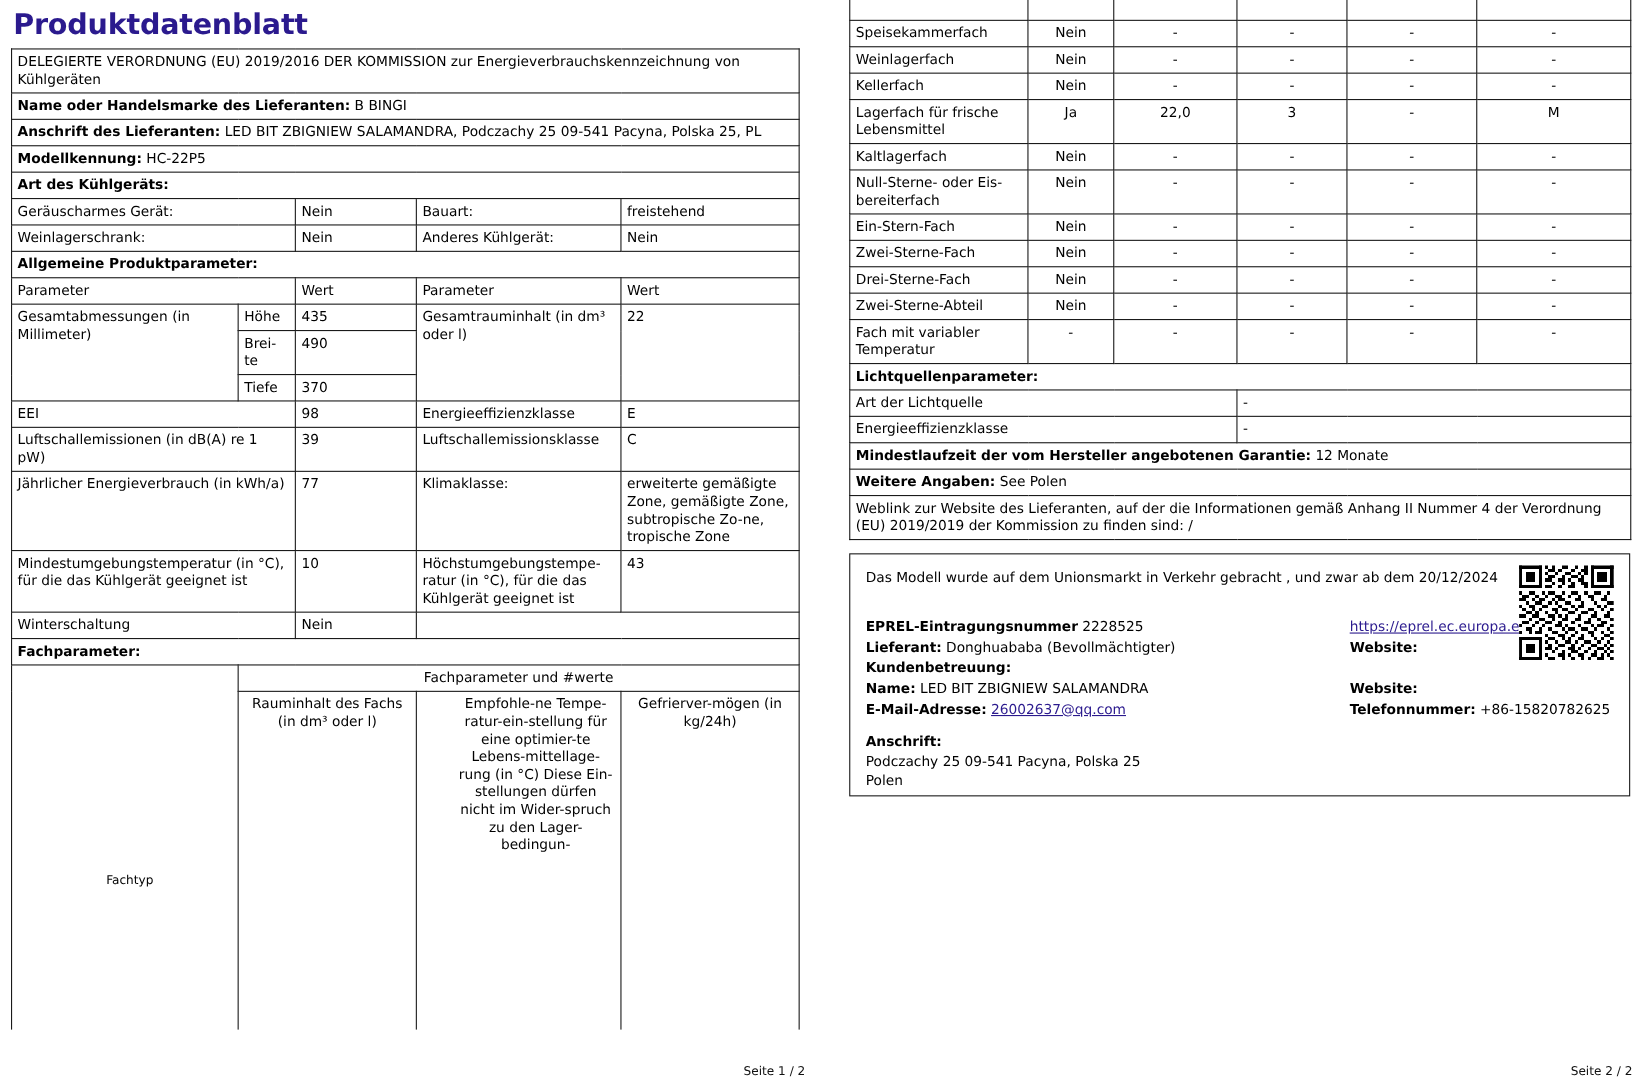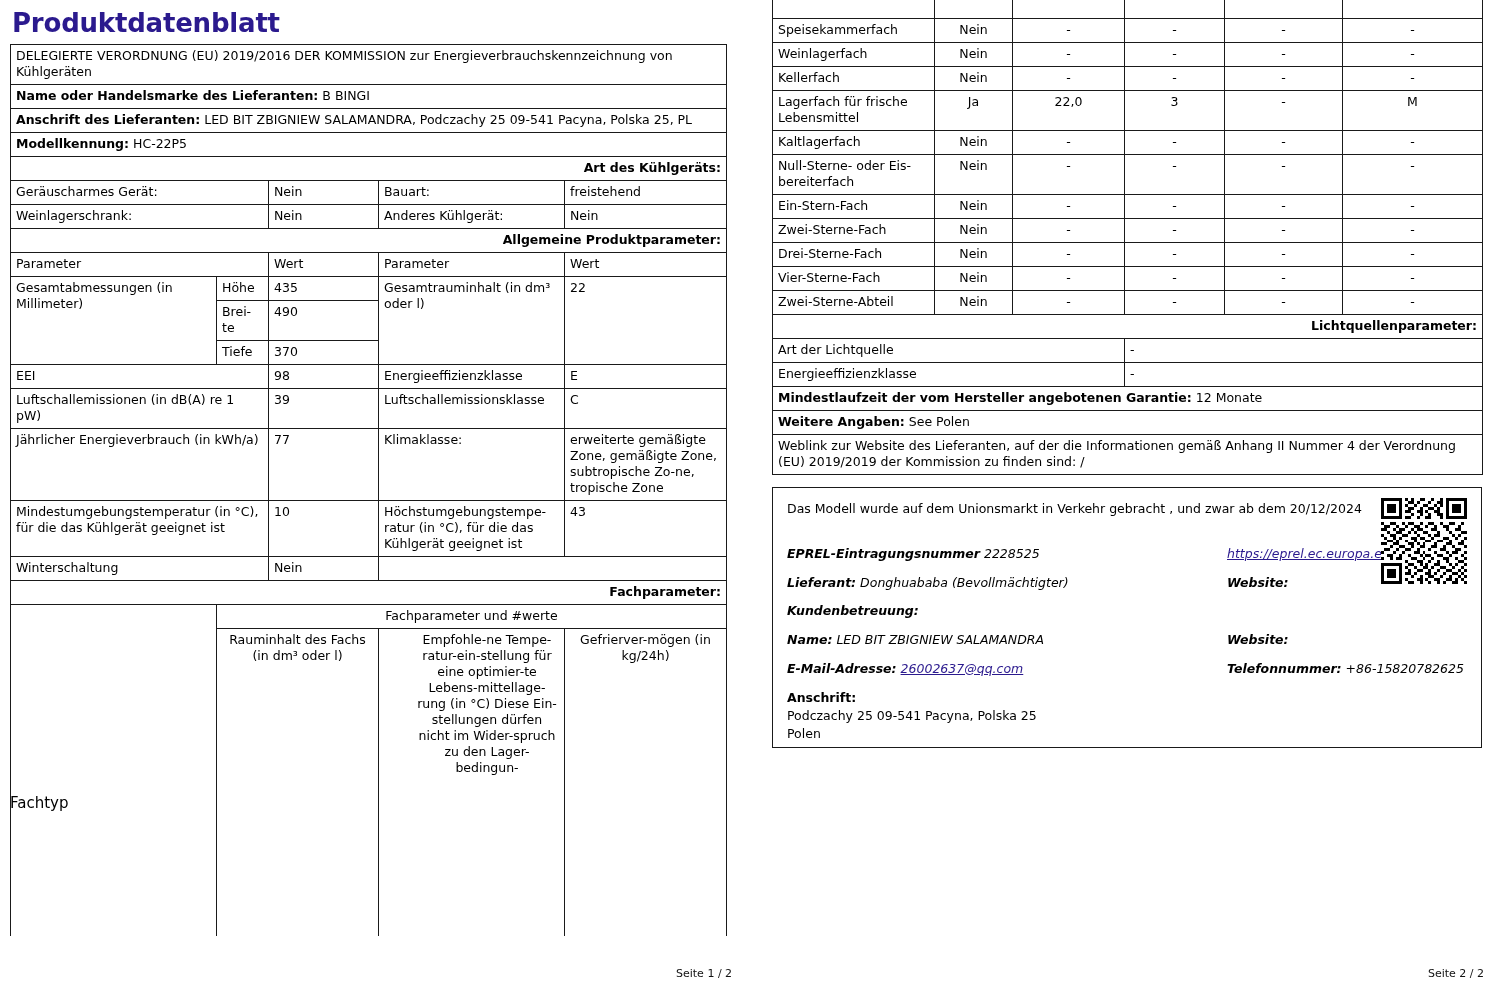--- a/index.html
+++ b/index.html
@@ -57,21 +57,21 @@
     border: 1px solid #1a1a1a;
     padding: 3px 5px 4px 5px;
     vertical-align: top;
     line-height: 1.28;
     font-size: 12.5px;
     word-wrap: break-word;
     hyphens: auto;
   }
   td.center { text-align: center; }
   td.middle { vertical-align: middle; }
-  td.bold { font-weight: bold; text-align: right; }
+  td.bold { font-weight: bold; }
   .b { font-weight: bold; }
 
   .subtitle {
     line-height: 1.32;
   }
 
   
   table.right td {
     font-size: 12.5px;
     padding: 3px 5px 4px 5px;
@@ -101,22 +101,20 @@
   .qr {
     position: absolute;
     right: 14px;
     top: 10px;
     width: 86px;
     height: 86px;
   }
   .grid2 {
     display: grid;
     grid-template-columns: 440px 1fr;
-    row-gap: 10px;
-    font-style: italic;
   }
   .grid2 .cell { font-size: 12.5px; }
   a.link {
     color: #2b1a8e;
     text-decoration: underline;
   }
 
   .addr {
     margin-top: 10px;
     line-height: 1.45;
@@ -255,21 +253,21 @@
 
       <tr>
         <td colspan="2" class="center middle" style="border-bottom:none; height:300px;">Rauminhalt des Fachs (in dm³ oder l)</td>
         <td class="center" style="border-bottom:none;padding-left:36px;">Empfohle-ne Tempe-ratur-ein-stellung für eine optimier-te Lebens-mittellage-rung (in °C) Diese Ein-stellungen dürfen nicht im Wider-spruch zu den Lager-bedingun-</td>
         <td class="center middle" style="border-bottom:none;">Gefrierver-mögen (in kg/24h)</td>
       </tr>
 
     </tbody>
       </table>
 
-    <div style="position:absolute; left:0; top:792px; width:216px; text-align:left; font-size:15px;">Fachtyp</div>
+    <div style="position:absolute; left:0; top:792px; width:216px; text-align:center; font-size:11px;">Fachtyp</div>
 
   </div>
 
   <div class="footer-page" id="footer-left">Seite 1 / 2</div>
 </div>
 
 <div class="page" id="page-right">
   <div class="sheet" id="sheet-right">
 
     <table class="doc right">
@@ -358,34 +356,34 @@
       </tr>
       <tr>
         <td>Drei-Sterne-Fach</td>
         <td class="center">Nein</td>
         <td class="center">-</td>
         <td class="center">-</td>
         <td class="center">-</td>
         <td class="center">-</td>
       </tr>
       <tr>
-        <td>Vier-Sterne-Fach</td>
-        <td class="center">Nein</td>
-        <td class="center">-</td>
-        <td class="center">-</td>
-        <td class="center">-</td>
-        <td class="center">-</td>
-      </tr>
-      <tr>
         <td>Zwei-Sterne-Abteil</td>
         <td class="center">Nein</td>
         <td class="center">-</td>
         <td class="center">-</td>
         <td class="center">-</td>
         <td class="center">-</td>
+      </tr>
+      <tr>
+        <td>Fach mit variabler Temperatur</td>
+        <td class="center middle">-</td>
+        <td class="center middle">-</td>
+        <td class="center middle">-</td>
+        <td class="center middle">-</td>
+        <td class="center middle">-</td>
       </tr>
 
       <tr>
         <td colspan="6" class="bold">Lichtquellenparameter:</td>
       </tr>
       <tr>
         <td colspan="3">Art der Lichtquelle</td>
         <td colspan="3">-</td>
       </tr>
       <tr>

